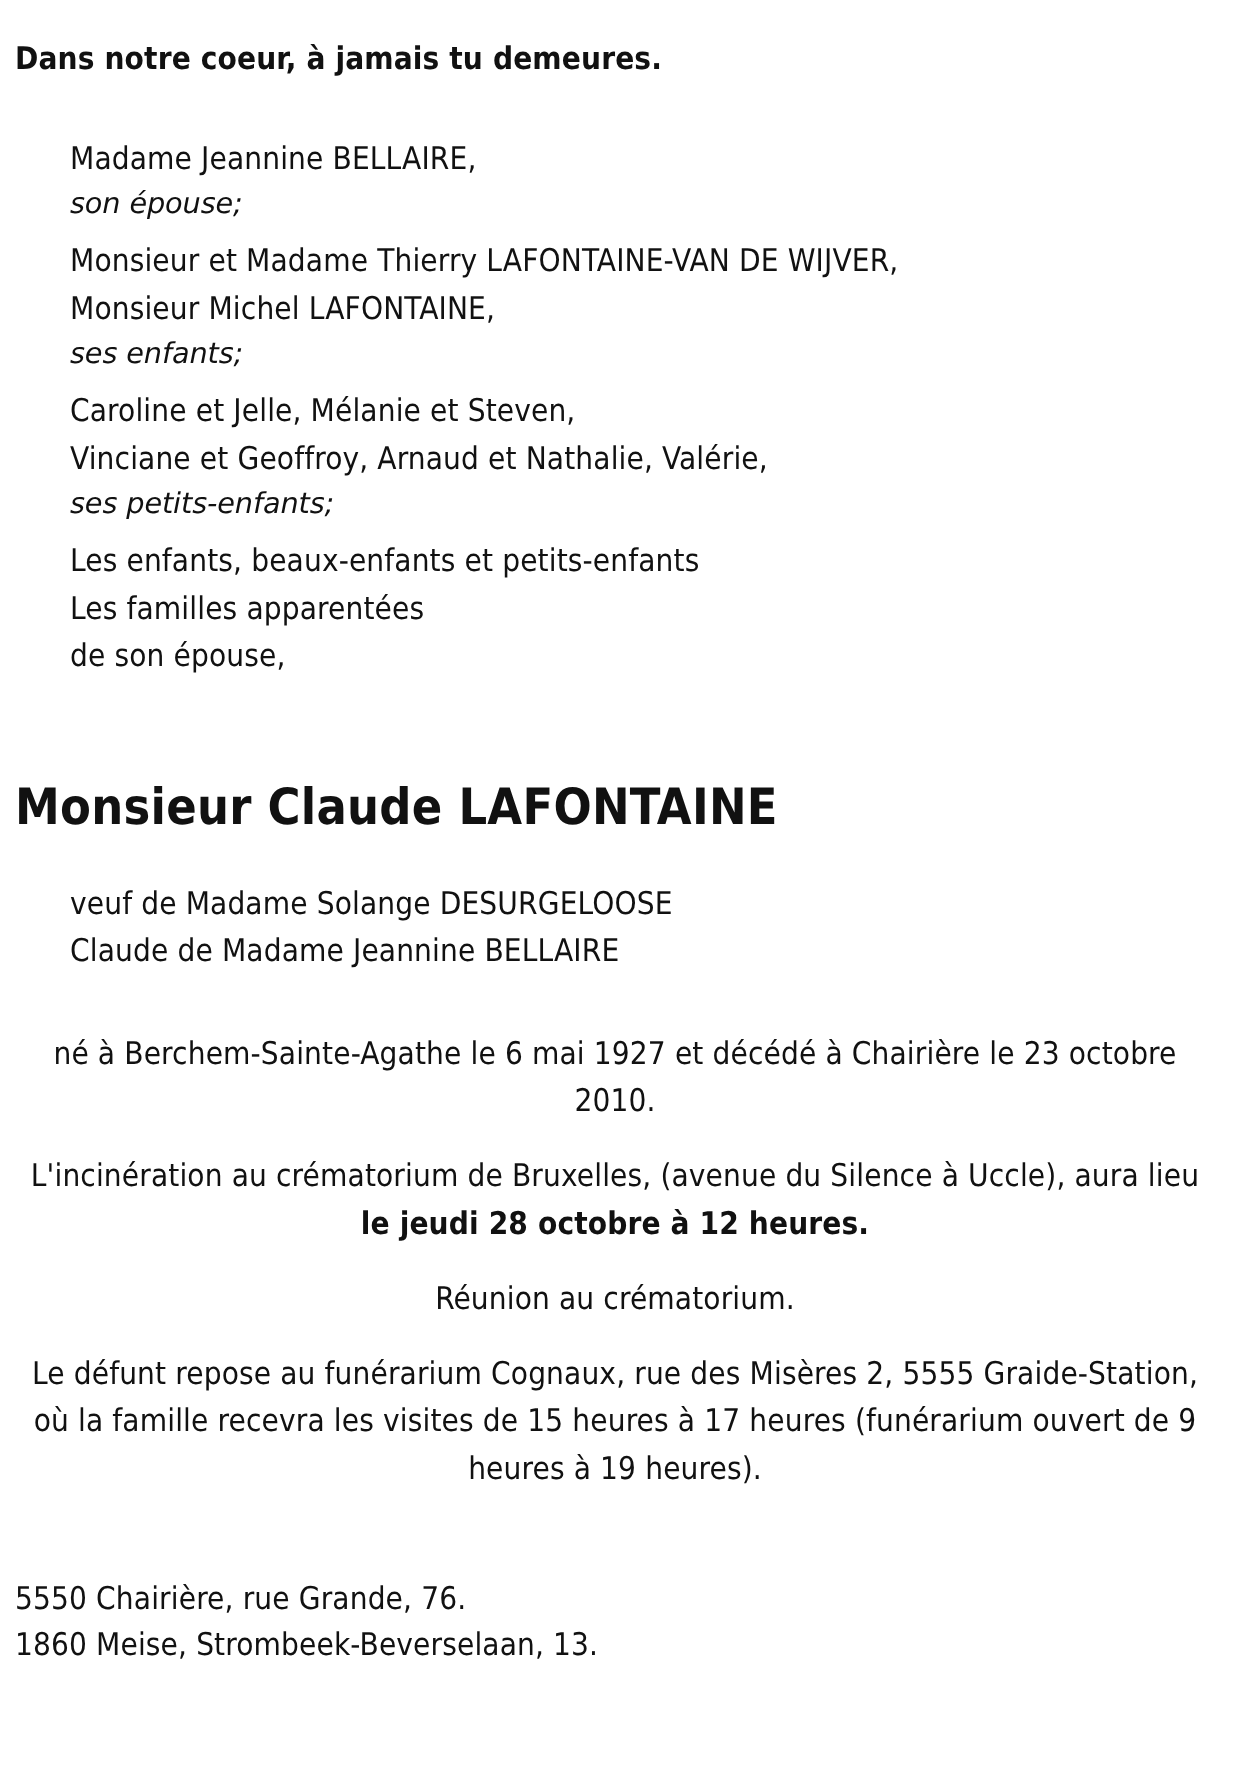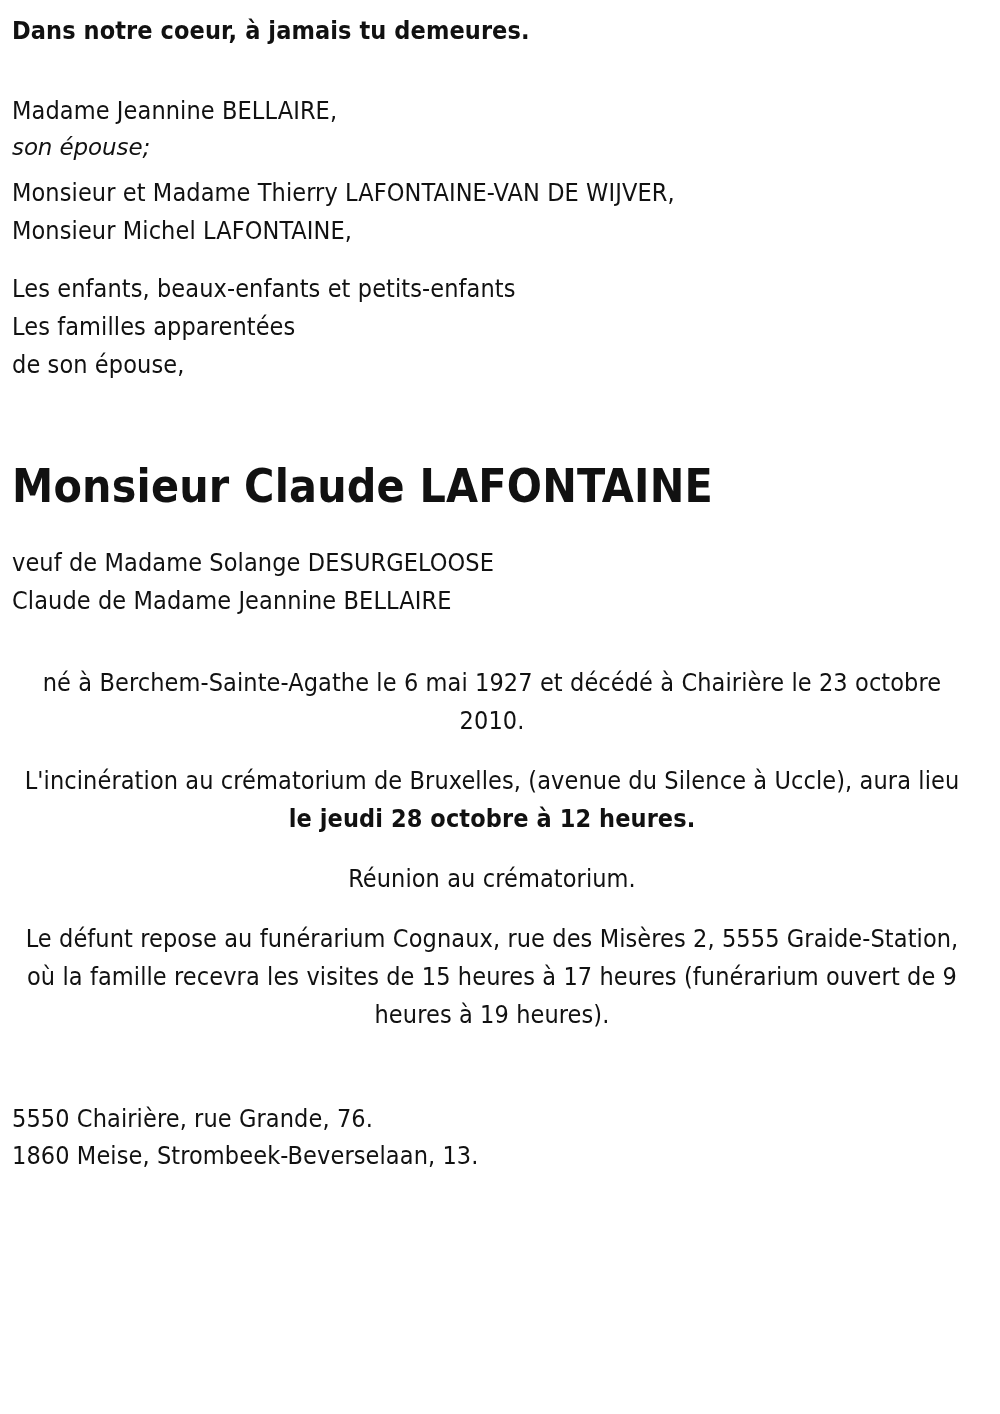--- a/index.html
+++ b/index.html
@@ -17,21 +17,21 @@
     -webkit-font-smoothing: antialiased;
   }
 
   .notice {
     position: absolute;
     left: 12px;
     top: 0;
     width: 978px;
     height: 1414px;
     box-sizing: border-box;
-    padding-top: 12px;
+    padding-top: 28px;
   }
 
   
   .line {
     font-size: 25px;
     line-height: 38px;
     letter-spacing: 0.1px;
     white-space: pre-wrap;
   }
 
@@ -47,29 +47,30 @@
     font-size: 23px;
     line-height: 34px;
     font-style: italic;
     font-family: "DejaVu Sans", "Liberation Sans", sans-serif;
     letter-spacing: -0.1px;
     padding-right: 2px;
   }
 
   .group {
     margin-bottom: 0;
+    margin-left: 44px;
   }
 
   .gap-sm { height: 10px; }
   .gap-md { height: 22px; }
   .gap-lg { height: 34px; }
   .gap-xl { height: 44px; }
 
   .deceased-name {
-    font-size: 46px;
+    font-size: 40px;
     line-height: 48px;
     font-weight: bold;
     letter-spacing: 0.2px;
     font-family: "DejaVu Sans Condensed", "Liberation Sans Narrow", "DejaVu Sans", sans-serif;
     white-space: nowrap;
   }
 
   .para {
     font-size: 25px;
     line-height: 38px;
@@ -94,24 +95,30 @@
   <div class="group">
     <div class="line">Madame Jeannine BELLAIRE,</div>
     <div class="relation">son épouse;</div>
   </div>
 
   <div class="gap-sm"></div>
 
   <div class="group">
     <div class="line">Monsieur et Madame Thierry LAFONTAINE-VAN DE WIJVER,</div>
     <div class="line">Monsieur Michel LAFONTAINE,</div>
+    <div class="relation">ses enfants;</div>
   </div>
 
   <div class="gap-sm"></div>
 
+  <div class="group">
+    <div class="line">Caroline et Jelle, Mélanie et Steven,</div>
+    <div class="line">Vinciane et Geoffroy, Arnaud et Nathalie, Valérie,</div>
+    <div class="relation">ses petits-enfants;</div>
+  </div>
 
   <div class="gap-sm"></div>
 
   <div class="group">
     <div class="line">Les enfants, beaux-enfants et petits-enfants</div>
     <div class="line">Les familles apparentées</div>
     <div class="line">de son épouse,</div>
   </div>
 
   <div class="gap-xl"></div>

